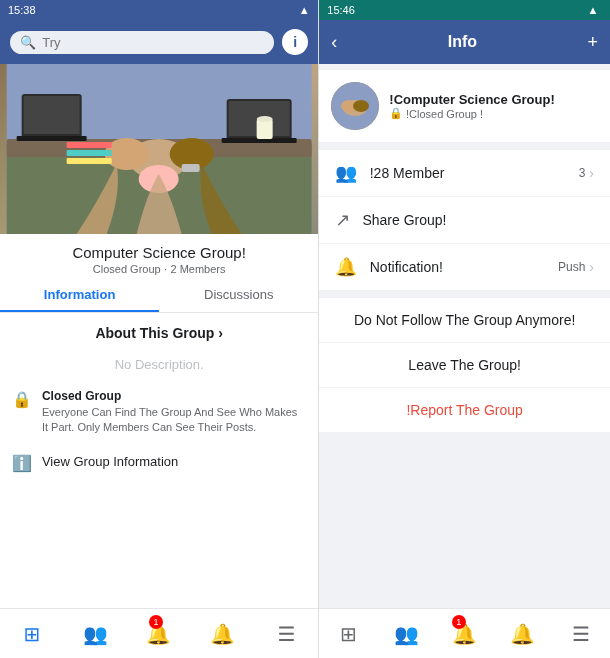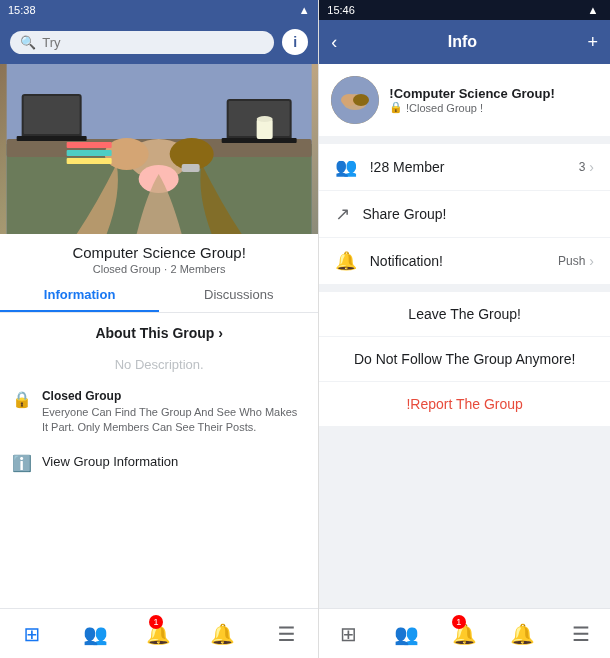--- a/index.html
+++ b/index.html
@@ -245,21 +245,21 @@
     .right-panel {
       width: 305px;
       height: 658px;
       background: #f0f2f5;
       display: flex;
       flex-direction: column;
       overflow: hidden;
     }
 
     .status-bar-right {
-      background: #0f172a;
+      background: #0f766e;
       color: white;
       font-size: 11px;
       padding: 3px 8px;
       display: flex;
       justify-content: space-between;
       align-items: center;
       height: 20px;
     }
 
     .header-right {
@@ -380,20 +380,21 @@
       color: #e74c3c;
     }
 
     .action-item.normal {
       color: #1c1e21;
     }
 
     .right-content {
       flex: 1;
       overflow-y: auto;
+      margin-top: 6px;
     }
 
     .bottom-nav-right {
       height: 50px;
       border-top: 1px solid #e4e6ea;
       display: flex;
       align-items: center;
       background: white;
     }
 
@@ -572,22 +573,22 @@
         <span class="menu-item-icon">🔔</span>
         <span class="menu-item-label">Notification!</span>
         <div class="menu-item-right">
           <span>Push</span>
           <span class="chevron">›</span>
         </div>
       </div>
     </div>
 
     <div class="action-section">
+      <div class="action-item normal">Do Not Follow The Group Anymore!</div>
       <div class="action-item normal">Leave The Group!</div>
-      <div class="action-item normal">Do Not Follow The Group Anymore!</div>
       <div class="action-item danger">!Report The Group</div>
     </div>
 
     <div style="height: 100px; background: #f0f2f5;"></div>
   </div>
 
   <div class="bottom-nav-right">
     <div class="nav-item">
       <span class="nav-icon">⊞</span>
     </div>

